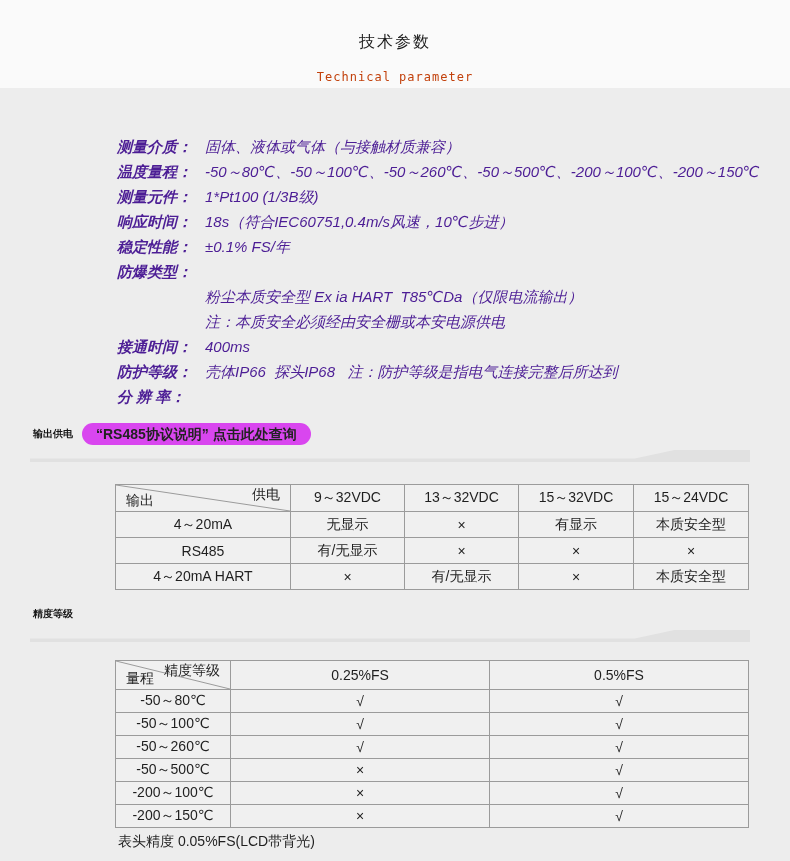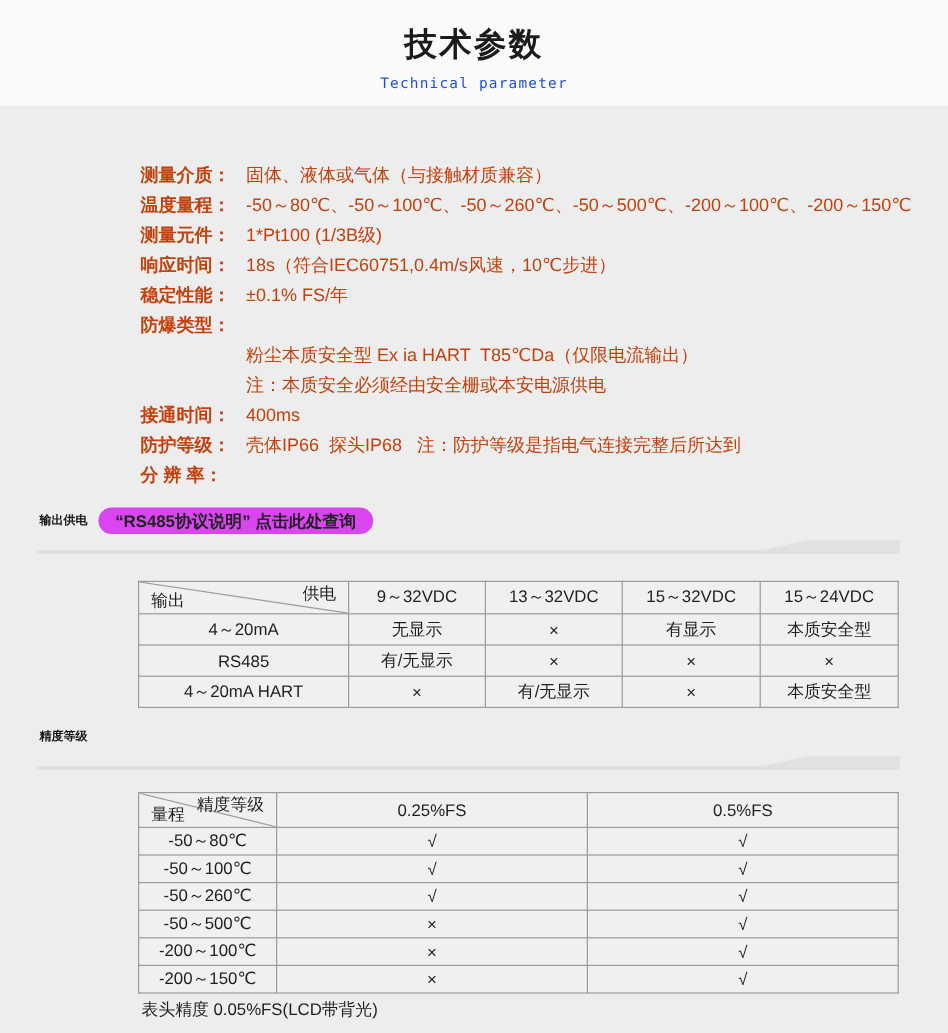--- a/index.html
+++ b/index.html
@@ -10,31 +10,31 @@
     color: #222;
     font-family: "Liberation Sans", "DejaVu Sans", sans-serif;
     overflow: hidden;
   }
   
   .top-band {
     height: 88px; background: #fafafa;
     text-align: center; padding-top: 15px;
   }
   .page-title {
-    margin: 4px; font-size: 27px; font-weight: bold;
+    margin: 17px; font-size: 16px; font-weight: normal;
     letter-spacing: 2px; color: #1b1b1b;
   }
   .page-subtitle {
-    margin-top: 7px; font-size: 12px; color: #1d4ed8;
+    margin-top: 7px; font-size: 12px; color: #c2410c;
     font-family: "DejaVu Sans Mono", "Liberation Mono", monospace;
     letter-spacing: 1px;
   }
   
   .content { padding-top: 46px; }
-  .specs { margin-left: 117px; font-size: 15px; color: #c2410c; }
+  .specs { margin-left: 117px; font-size: 15px; color: #4c1d95; font-style: italic; }
   .spec-row { display: flex; line-height: 25px; }
   .spec-label { flex: none; width: 88px; font-weight: bold; white-space: pre; }
   .spec-value { flex: 1; white-space: pre; }
   
   .section-head {
     margin: 13px 0 0 33px; height: 23px;
     display: flex; align-items: center; gap: 9px;
   }
   .section-head.second { margin-top: 12px; }
   .section-title { font-size: 10px; font-weight: bold; color: #161616; }

